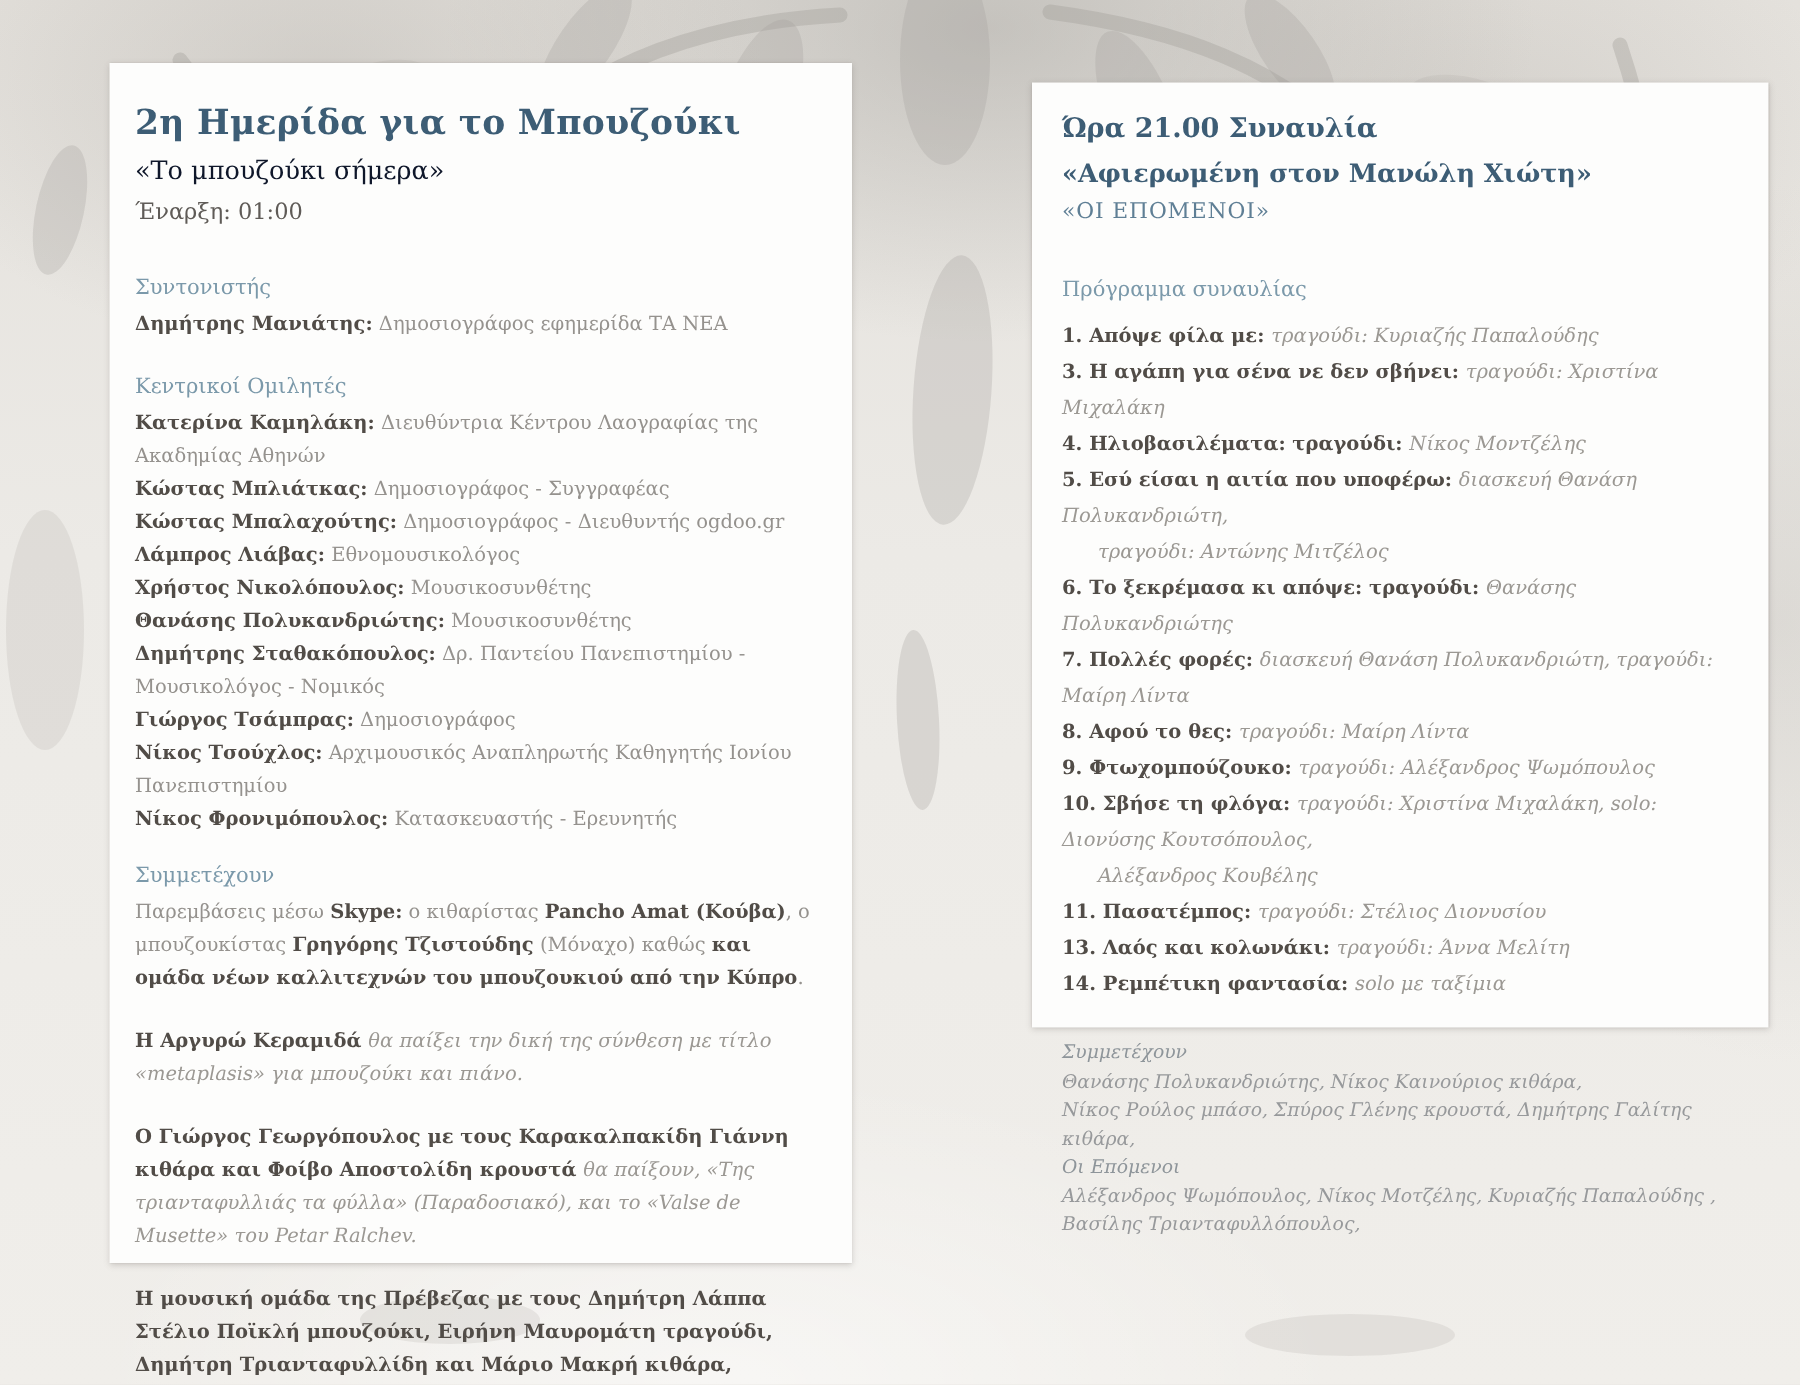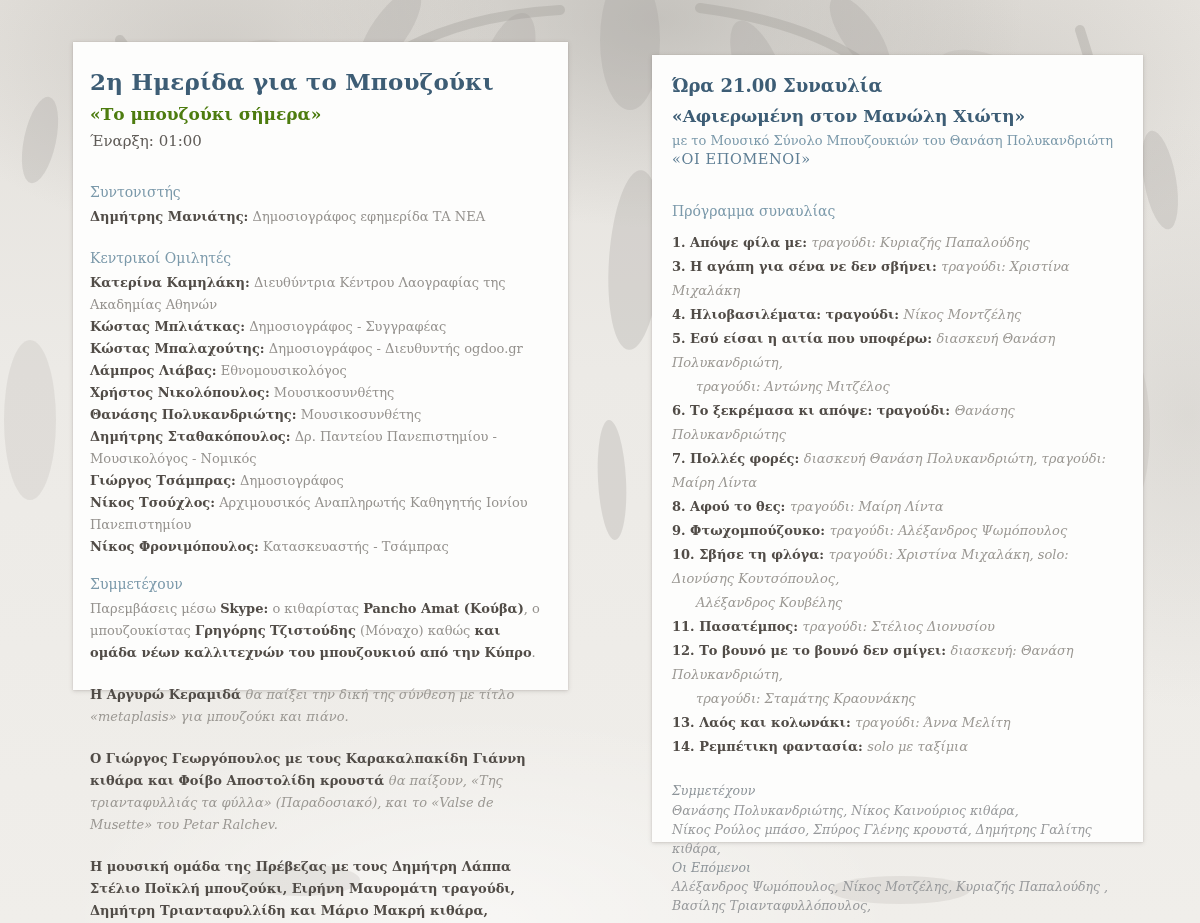--- a/index.html
+++ b/index.html
@@ -14,25 +14,25 @@
       radial-gradient(ellipse 300px 420px at 99% 45%, rgba(178,174,168,.28), rgba(178,174,168,0) 70%),
       radial-gradient(ellipse 600px 300px at 40% 100%, rgba(255,255,255,.5), rgba(255,255,255,0) 70%),
       linear-gradient(180deg,#e4e1dc 0%,#eceae6 40%,#f0eeea 100%);
   }
   .texture-svg{position:absolute;left:0;top:0;width:1200px;height:923px;pointer-events:none;}
   .page{
     position:absolute;background:#fdfdfc;
     box-shadow:0 1px 4px rgba(90,85,80,.25), 0 0 1px rgba(90,85,80,.2);
     box-sizing:border-box;
   }
-  #left-page{left:73px;top:42px;width:495px;height:648px;padding:26px 26px 0 17px;}
-  #right-page{left:652px;top:55px;width:491px;height:787px;padding:20px 20px 0 20px;}
+  #left-page{left:73px;top:42px;width:495px;height:800px;padding:26px 26px 0 17px;}
+  #right-page{left:688px;top:55px;width:491px;height:630px;padding:20px 20px 0 20px;}
 
   .l-title{font-size:23px;font-weight:bold;color:#3d5d75;margin:0 0 9px 0;letter-spacing:.2px;}
-  .l-subtitle{font-size:17px;font-weight:bold;color:#4d7c0f;margin:0 0 8px 0;}
+  .l-subtitle{font-size:17px;font-weight:normal;color:#0f172a;margin:0 0 8px 0;}
   .l-start{font-size:15px;color:#5f5b57;margin:0;}
   .sec-head{font-size:14px;color:#7b99aa;margin:0 0 6px 0;}
   .l-mod-block{margin-top:34px;}
   .l-speakers-block{margin-top:22px;}
   .l-part-block{margin-top:18px;}
   .person-row{font-size:13px;line-height:22px;margin:0;}
   .person-name{font-weight:bold;color:#514c47;}
   .person-role{color:#95928e;}
   .para{font-size:13px;line-height:22px;margin:20px 0 0 0;}
   .para.first{margin-top:0;}
@@ -141,21 +141,21 @@
           <span class="person-role">Δημοσιογράφος</span>
         </p>
 
         <p class="person-row">
           <span class="person-name">Νίκος Τσούχλος:</span>
           <span class="person-role">Αρχιμουσικός Αναπληρωτής Καθηγητής Ιονίου Πανεπιστημίου</span>
         </p>
 
         <p class="person-row">
           <span class="person-name">Νίκος Φρονιμόπουλος:</span>
-          <span class="person-role">Κατασκευαστής - Τσάμπρας</span>
+          <span class="person-role">Κατασκευαστής - Ερευνητής</span>
         </p>
       </div>
   </div>
 
   <div class="l-part-block">
     <p class="sec-head">Συμμετέχουν</p>
     <div>
 
         <p class="para first"><span class="seg-n">Παρεμβάσεις μέσω </span><span class="seg-b">Skype:</span><span class="seg-n"> ο κιθαρίστας </span><span class="seg-b">Pancho Amat (Κούβα)</span><span class="seg-n">, ο μπουζουκίστας </span><span class="seg-b">Γρηγόρης Τζιστούδης</span><span class="seg-n">  (Μόναχο) καθώς </span><span class="seg-b">και ομάδα νέων καλλιτεχνών του μπουζουκιού από την Κύπρο</span><span class="seg-n">.</span></p>
 
@@ -165,21 +165,20 @@
 
         <p class="para"><span class="seg-b">Η μουσική ομάδα της Πρέβεζας με τους Δημήτρη Λάππα Στέλιο Ποϊκλή μπουζούκι, Ειρήνη Μαυρομάτη τραγούδι,  Δημήτρη Τριανταφυλλίδη και Μάριο Μακρή  κιθάρα, Χρήστο Τάσσιο κρουστά, </span></p>
 
       </div>
   </div>
 </div>
 
 <div class="page" id="right-page">
   <h1 class="r-time">Ώρα 21.00 Συναυλία</h1>
   <h2 class="r-dedication">«Αφιερωμένη στον Μανώλη Χιώτη»</h2>
-  <p class="r-ensemble-line">με το Μουσικό Σύνολο Μπουζουκιών του Θανάση Πολυκανδριώτη</p>
   <p class="r-ensemble-name">«ΟΙ ΕΠΟΜΕΝΟΙ»</p>
 
   <p class="sec-head r-program-head">Πρόγραμμα συναυλίας</p>
 
   <div class="prog-list">
 
       <p class="prog-item"><span class="seg-b">1. Απόψε φίλα με: </span><span class="seg-i">τραγούδι: Κυριαζής Παπαλούδης</span></p>
 
 
       <p class="prog-item"><span class="seg-b">3. Η αγάπη για σένα νε δεν σβήνει: </span><span class="seg-i">τραγούδι: Χριστίνα Μιχαλάκη</span></p>
@@ -193,21 +192,20 @@
       <p class="prog-item"><span class="seg-b">7. Πολλές φορές: </span><span class="seg-i">διασκευή Θανάση Πολυκανδριώτη, τραγούδι: Μαίρη Λίντα</span></p>
 
       <p class="prog-item"><span class="seg-b">8. Αφού το θες: </span><span class="seg-i">τραγούδι: Μαίρη Λίντα</span></p>
 
       <p class="prog-item"><span class="seg-b">9. Φτωχομπούζουκο: </span><span class="seg-i">τραγούδι: Αλέξανδρος Ψωμόπουλος</span></p>
 
       <p class="prog-item"><span class="seg-b">10. Σβήσε τη φλόγα: </span><span class="seg-i">τραγούδι: Χριστίνα Μιχαλάκη, solo: Διονύσης Κουτσόπουλος,</span><br><span class="seg-i seg-ind">Αλέξανδρος Κουβέλης</span></p>
 
       <p class="prog-item"><span class="seg-b">11. Πασατέμπος: </span><span class="seg-i">τραγούδι: Στέλιος Διονυσίου</span></p>
 
-      <p class="prog-item"><span class="seg-b">12. Το βουνό με το βουνό δεν σμίγει: </span><span class="seg-i">διασκευή: Θανάση Πολυκανδριώτη,</span><br><span class="seg-i seg-ind">τραγούδι: Σταμάτης Κραουνάκης</span></p>
 
       <p class="prog-item"><span class="seg-b">13. Λαός και κολωνάκι: </span><span class="seg-i">τραγούδι: Άννα Μελίτη</span></p>
 
       <p class="prog-item"><span class="seg-b">14. Ρεμπέτικη φαντασία: </span><span class="seg-i">solo με ταξίμια</span></p>
     </div>
 
   <div class="credits">
     <p class="credits-head">Συμμετέχουν</p>
     <div>
 

